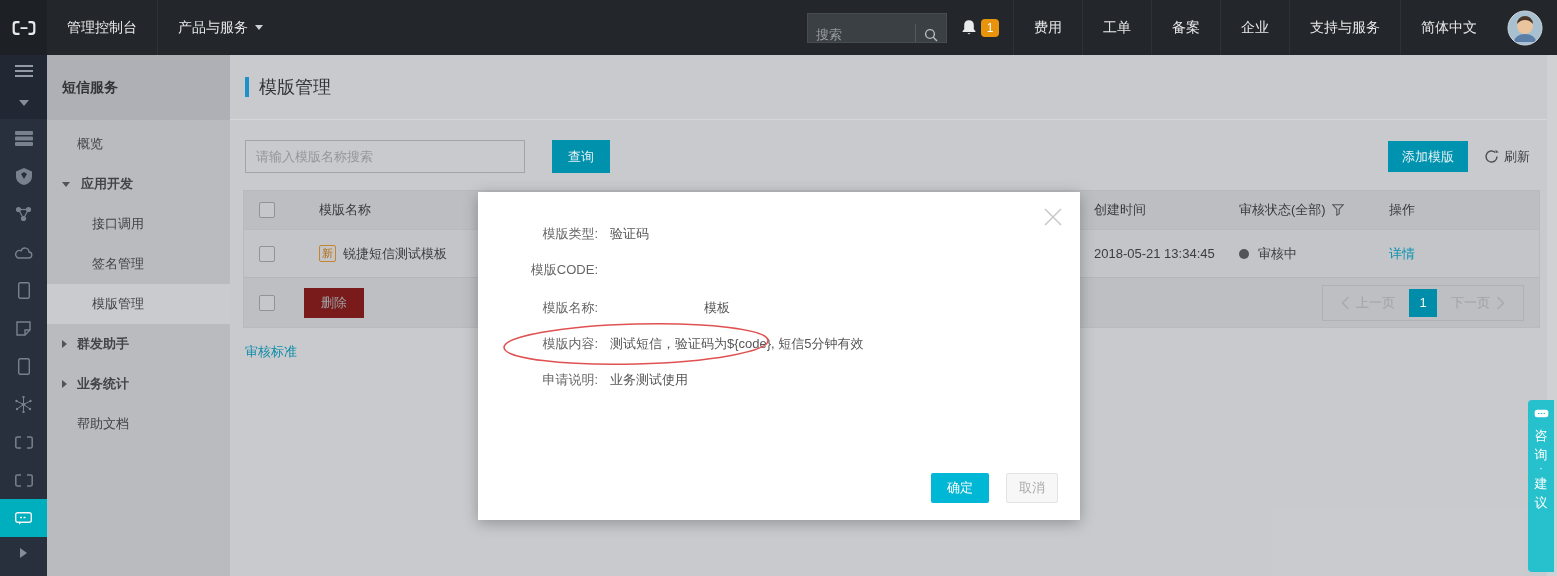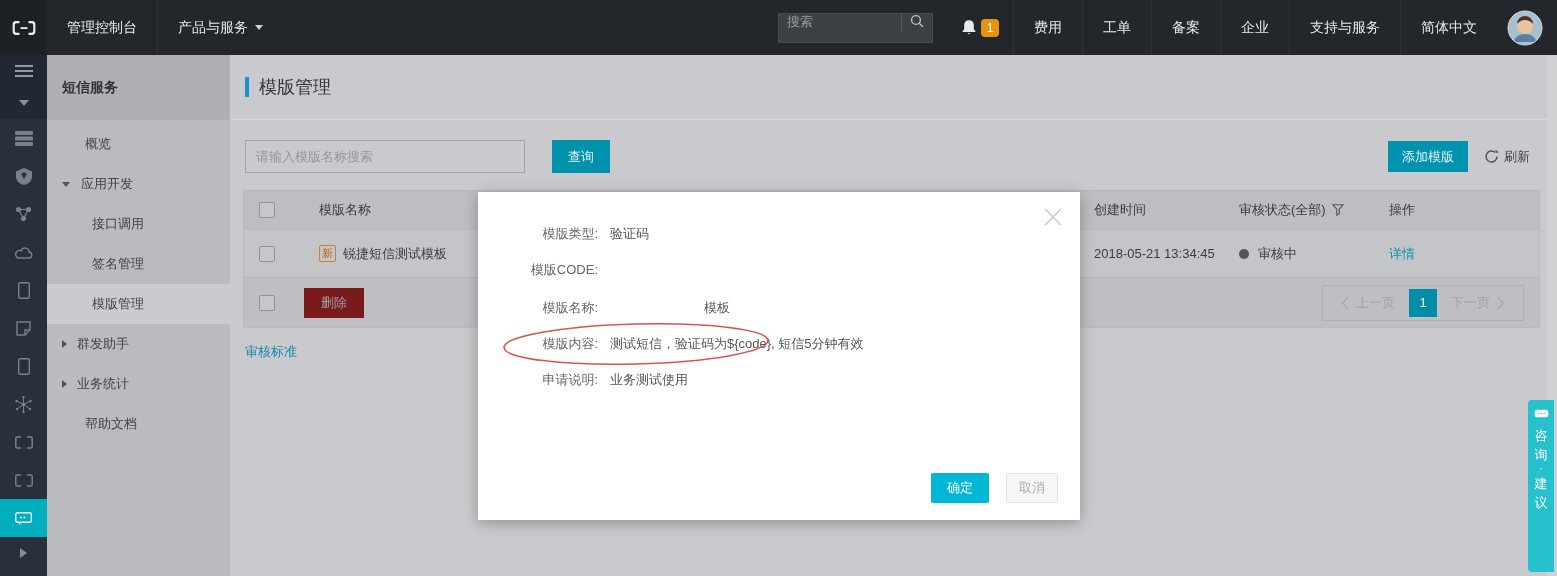--- a/index.html
+++ b/index.html
@@ -13,21 +13,21 @@
   .topbar { position:absolute; left:0; top:0; width:1557px; height:55px;
     background:#23272b; display:flex; align-items:stretch; z-index:30; }
   .logo-cell { width:47px; display:flex; align-items:center; justify-content:center;
     background:#1d2125; }
   .top-item { display:flex; align-items:center; padding:0 20px; color:#e7e8e9;
     font-size:14px; cursor:pointer; border-left:1px solid rgba(255,255,255,0.05); }
   .top-item.first { border-left:none; }
   .caret-down { width:0; height:0; border-left:4px solid transparent; border-right:4px solid transparent;
     border-top:5px solid #cfd1d3; margin-left:7px; }
   .top-spacer { flex:1; }
-  .top-search { display:flex; align-items:flex-start; width:155px; height:30px; margin:auto 14px;
+  .top-search { display:flex; align-items:flex-end; width:140px; height:30px; margin:auto 0;
     background:#3b4045; border:1px solid #474c51; }
   .top-search input { flex:1; min-width:0; background:transparent; border:none; outline:none;
     color:#c7c9cb; font-size:13px; padding:0 8px; font-family:inherit; }
   .top-search .sdiv { width:1px; height:18px; background:#55595e; }
   .top-search .smag { width:30px; display:flex; align-items:center; justify-content:center; cursor:pointer; }
   .bell-wrap { display:flex; align-items:center; padding:0 14px; cursor:pointer; position:relative; }
   .badge { min-width:18px; height:18px; background:#e8930c; color:#fff; border-radius:4px;
     font-size:12px; display:flex; align-items:center; justify-content:center; margin-left:4px; padding:0 4px; }
   .avatar-cell { display:flex; align-items:center; padding:0 14px 0 10px; cursor:pointer; }
   
@@ -42,23 +42,23 @@
   .rail-play { width:0; height:0; border-top:5px solid transparent; border-bottom:5px solid transparent;
     border-left:7px solid #8b93a0; }
   
   .side-menu { position:absolute; left:47px; top:55px; width:183px; height:521px;
     background:#c1c3c7; z-index:5; }
   .menu-head { height:65px; background:#b6b8bd; display:flex; align-items:center;
     padding-left:15px; font-size:14px; font-weight:bold; color:#35373b; }
   .menu-list { padding-top:4px; }
   .menu-item { height:40px; display:flex; align-items:center; font-size:13px; color:#45474b; cursor:pointer; }
   .menu-item .lbl { pointer-events:none; }
-  .menu-item.lv1 { padding-left:38px; }
+  .menu-item.lv1 { padding-left:30px; }
   .menu-item.lv2 { padding-left:45px; }
-  .menu-item.haspad { padding-left:15px; }
+  .menu-item.haspad { padding-left:15px;font-weight:bold; }
   .menu-item.selected { background:#d3d4d7; }
   .tri-down { width:0; height:0; border-left:4px solid transparent; border-right:4px solid transparent;
     border-top:5px solid #55585c; margin-right:11px; }
   .tri-right { width:0; height:0; border-top:4px solid transparent; border-bottom:4px solid transparent;
     border-left:5px solid #55585c; margin-right:10px; }
   
   .main { position:absolute; left:230px; top:55px; right:0; bottom:0; }
   .page-header { position:absolute; left:0; top:0; right:10px; height:65px; display:flex; align-items:center;
     border-bottom:1px solid #dee0e2; }
   .accent { width:4px; height:20px; background:#1e97d4; margin-left:15px; }

